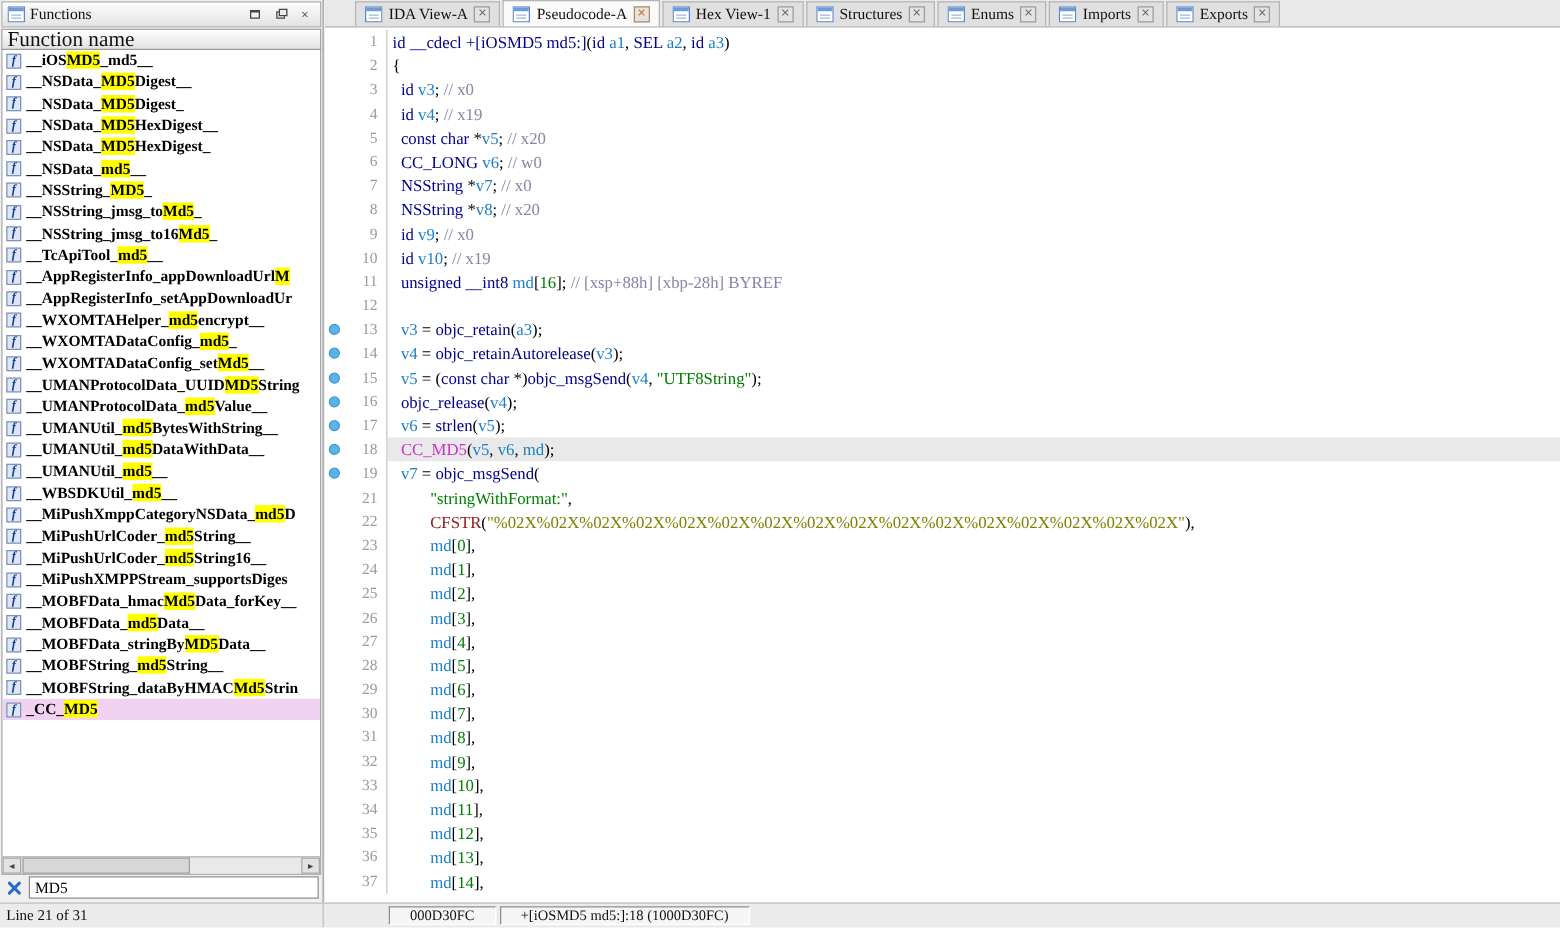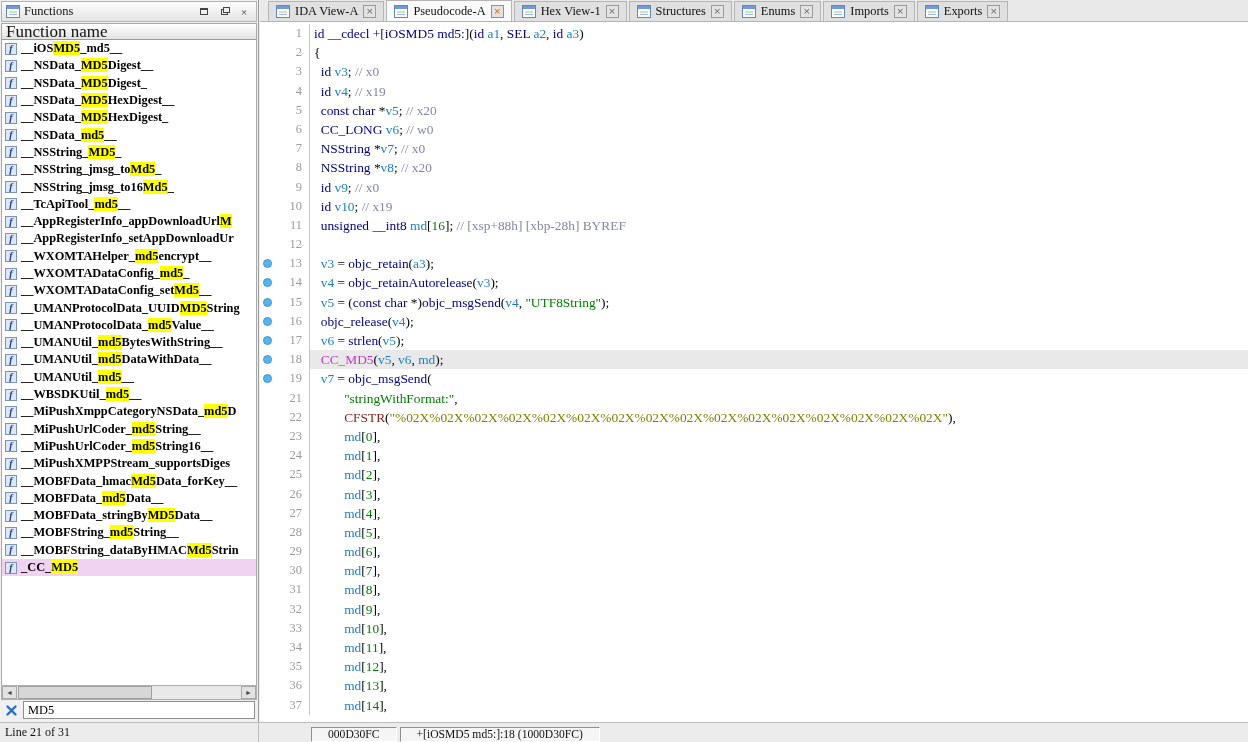--- a/index.html
+++ b/index.html
@@ -72,21 +72,21 @@
     font-family:"Liberation Serif","DejaVu Serif",serif; font-size:12.4px; padding:0 4px; color:#000;
   }
 
   
   .code-panel {
     position:absolute; left:260px; top:0; right:0; height:722px;
     background:#ffffff; display:flex; flex-direction:column;
   }
   .tab-bar {
     height:22px; flex:none; background:#e9e9e9; border-bottom:1px solid #b5b5b5;
-    display:flex; align-items:flex-end; padding-left:8px; gap:2px;
+    display:flex; align-items:flex-end; padding-left:24px; gap:2px;
   }
   .tab {
     display:flex; align-items:center; gap:5px; padding:0 7px; height:20px;
     background:#e0e0e0; border:1px solid #b5b5b5; border-bottom:none;
     font-size:12.4px; color:#111; white-space:nowrap;
   }
   .tab.active { background:#fafafa; height:21px; }
   .tab-icon { width:14px; height:13px; flex:none; display:flex; }
   .tab-close {
     width:13px; height:13px; flex:none; background:#e3e3e3; border:1px solid #9b9b9b;
@@ -120,21 +120,21 @@
   .tk-m { color:var(--c-mac); }
   .tk-n { color:var(--c-num); }
   .tk-c { color:var(--c-com); }
   .tk-p { color:var(--c-pun); }
   .tk-r { color:var(--c-cfstr);margin-top:36px; }
 
   
   .status-bar {
     position:absolute; left:0; right:0; bottom:0; height:20px;
     background:#ececec; border-top:1px solid #bdbdbd;
-    display:flex; align-items:flex-end; font-size:12px; color:#111;
+    display:flex; align-items:center; font-size:12px; color:#111;
   }
   .status-left {
     flex:none; width:259px; height:100%; display:flex; align-items:center;
     padding-left:5px; border-right:1px solid #bdbdbd;
   }
   .status-panes { display:flex; gap:3px; margin-left:52px; }
   .pane {
     height:15px; line-height:13px; padding:0 16px; background:#f5f5f5;
     border:1px solid; border-color:#8f8f8f #ffffff #ffffff #8f8f8f;
     font-size:11.6px; white-space:nowrap;

